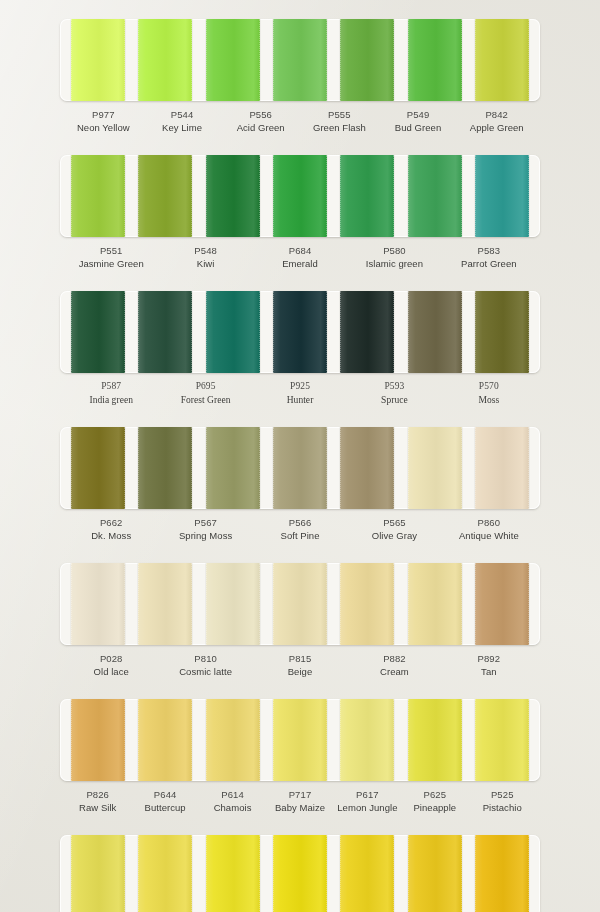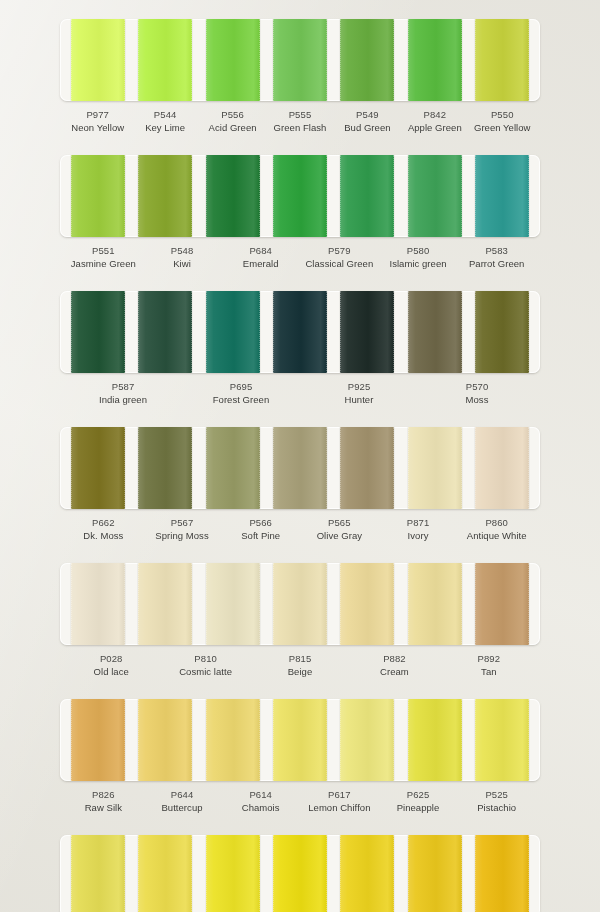--- a/index.html
+++ b/index.html
@@ -158,24 +158,20 @@
           <div class="name">Green Flash</div>
         </div>
         <div class="label-cell">
           <div class="code">P549</div>
           <div class="name">Bud Green</div>
         </div>
         <div class="label-cell">
           <div class="code">P842</div>
           <div class="name">Apple Green</div>
         </div>
-        <div class="label-cell">
-          <div class="code">P550</div>
-          <div class="name">Green Yellow</div>
-        </div>
       </div>
     </div>
     <div class="row" style="margin-top: 9px;">
       <div class="card">
         <div class="ribbon-slot">
           <div class="ribbon" style="background: rgb(156, 205, 59);"></div>
         </div>
         <div class="ribbon-slot">
           <div class="ribbon" style="background: rgb(136, 167, 44);"></div>
         </div>
@@ -202,34 +198,30 @@
         </div>
         <div class="label-cell">
           <div class="code">P548</div>
           <div class="name">Kiwi</div>
         </div>
         <div class="label-cell">
           <div class="code">P684</div>
           <div class="name">Emerald</div>
         </div>
         <div class="label-cell">
-          <div class="code">P579</div>
-          <div class="name">Classical Green</div>
-        </div>
-        <div class="label-cell">
           <div class="code">P580</div>
           <div class="name">Islamic green</div>
         </div>
         <div class="label-cell">
           <div class="code">P583</div>
           <div class="name">Parrot Green</div>
         </div>
       </div>
     </div>
-    <div class="row" style="margin-top: 9px;">
+    <div class="row" style="margin-top: 9px; font-family: Liberation Serif, serif;">
       <div class="card">
         <div class="ribbon-slot">
           <div class="ribbon" style="background: rgb(31, 84, 52);"></div>
         </div>
         <div class="ribbon-slot">
           <div class="ribbon" style="background: rgb(40, 80, 60);"></div>
         </div>
         <div class="ribbon-slot">
           <div class="ribbon" style="background: rgb(18, 114, 95);"></div>
         </div>
@@ -253,20 +245,24 @@
         </div>
         <div class="label-cell">
           <div class="code">P695</div>
           <div class="name">Forest Green</div>
         </div>
         <div class="label-cell">
           <div class="code">P925</div>
           <div class="name">Hunter</div>
         </div>
         <div class="label-cell">
+          <div class="code">P593</div>
+          <div class="name">Spruce</div>
+        </div>
+        <div class="label-cell">
           <div class="code">P570</div>
           <div class="name">Moss</div>
         </div>
       </div>
     </div>
     <div class="row" style="margin-top: 9px;">
       <div class="card">
         <div class="ribbon-slot">
           <div class="ribbon" style="background: rgb(125, 115, 32);"></div>
         </div>
@@ -300,24 +296,20 @@
         </div>
         <div class="label-cell">
           <div class="code">P566</div>
           <div class="name">Soft Pine</div>
         </div>
         <div class="label-cell">
           <div class="code">P565</div>
           <div class="name">Olive Gray</div>
         </div>
         <div class="label-cell">
-          <div class="code">P871</div>
-          <div class="name">Ivory</div>
-        </div>
-        <div class="label-cell">
           <div class="code">P860</div>
           <div class="name">Antique White</div>
         </div>
       </div>
     </div>
     <div class="row" style="margin-top: 9px;">
       <div class="card">
         <div class="ribbon-slot">
           <div class="ribbon" style="background: rgb(236, 227, 205);"></div>
         </div>
@@ -394,22 +386,26 @@
         </div>
         <div class="label-cell">
           <div class="code">P644</div>
           <div class="name">Buttercup</div>
         </div>
         <div class="label-cell">
           <div class="code">P614</div>
           <div class="name">Chamois</div>
         </div>
         <div class="label-cell">
+          <div class="code">P717</div>
+          <div class="name">Baby Maize</div>
+        </div>
+        <div class="label-cell">
           <div class="code">P617</div>
-          <div class="name">Lemon Chiffon</div>
+          <div class="name">Lemon Jungle</div>
         </div>
         <div class="label-cell">
           <div class="code">P625</div>
           <div class="name">Pineapple</div>
         </div>
         <div class="label-cell">
           <div class="code">P525</div>
           <div class="name">Pistachio</div>
         </div>
       </div>

